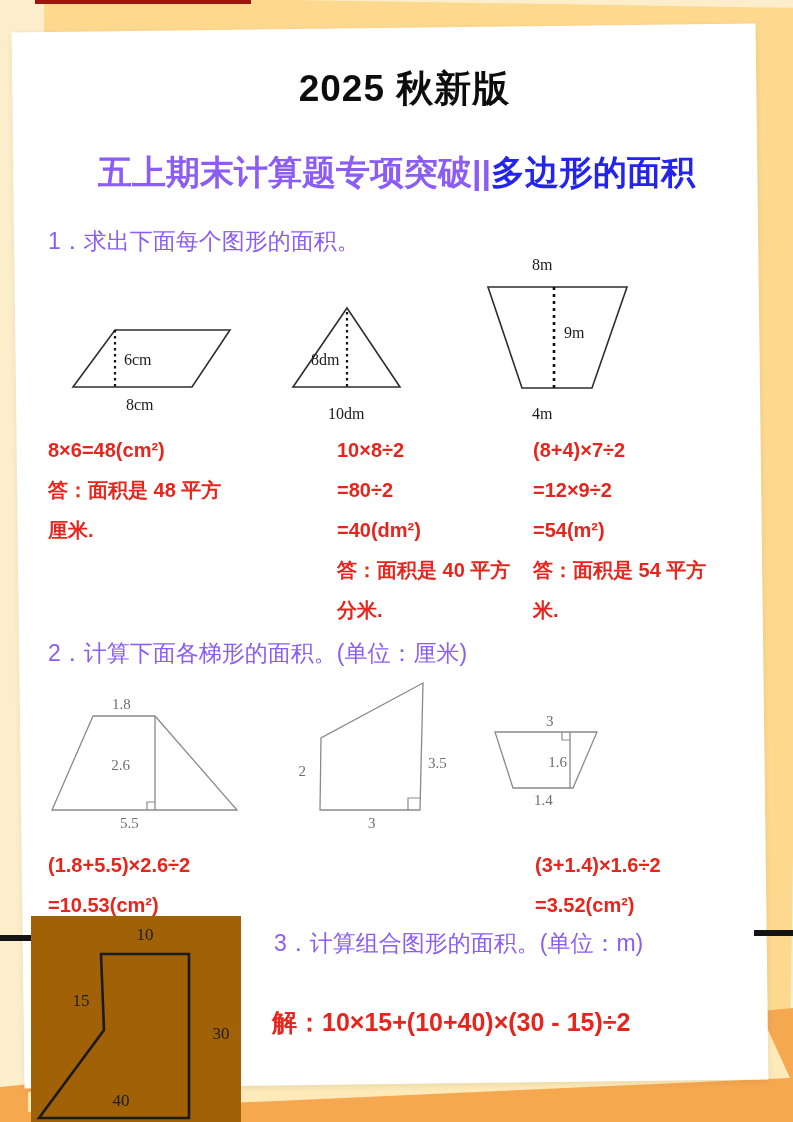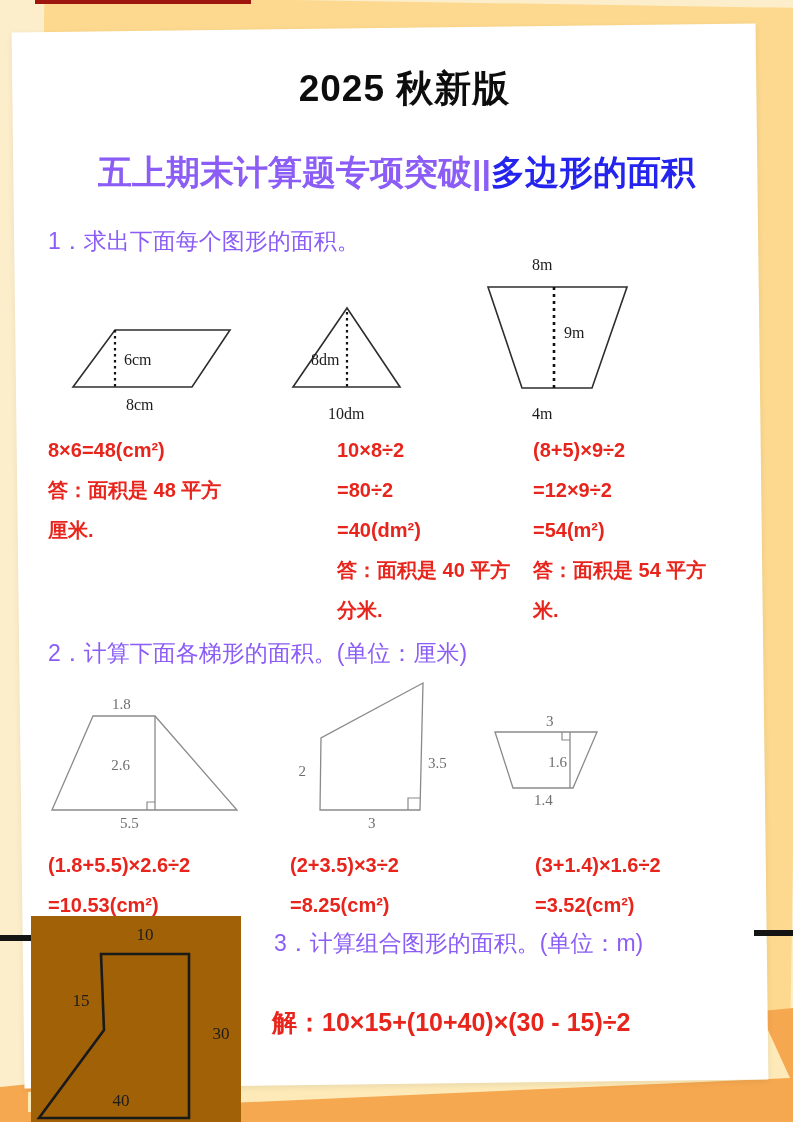--- a/index.html
+++ b/index.html
@@ -97,21 +97,21 @@
     <div class="red-line">厘米.</div>
   </div>
   <div class="ans-col q1-col2">
     <div class="red-line">10×8÷2</div>
     <div class="red-line">=80÷2</div>
     <div class="red-line">=40(dm²)</div>
     <div class="red-line">答：面积是 40 平方</div>
     <div class="red-line">分米.</div>
   </div>
   <div class="ans-col q1-col3">
-    <div class="red-line">(8+5)×9÷2</div>
+    <div class="red-line">(8+4)×7÷2</div>
     <div class="red-line">=12×9÷2</div>
     <div class="red-line">=54(m²)</div>
     <div class="red-line">答：面积是 54 平方</div>
     <div class="red-line">米.</div>
   </div>
 
   <div class="q-heading q2-heading">2．计算下面各梯形的面积。(单位：厘米)</div>
 
   <svg class="fig-q2" width="710" height="152" viewBox="0 0 710 152">
 
@@ -133,24 +133,20 @@
     <path d="M522,52 L522,60 L530,60" fill="none" stroke="#8a8a8a" stroke-width="1.2"></path>
     <text class="q2-label" x="506" y="46">3</text>
     <text class="q2-label" x="527" y="87" text-anchor="end">1.6</text>
     <text class="q2-label" x="494" y="125">1.4</text>
   </svg>
 
   <div class="ans-col q2-col1">
     <div class="red-line">(1.8+5.5)×2.6÷2</div>
     <div class="red-line">=10.53(cm²)</div>
   </div>
-  <div class="ans-col q2-col2">
-    <div class="red-line">(2+3.5)×3÷2</div>
-    <div class="red-line">=8.25(cm²)</div>
-  </div>
   <div class="ans-col q2-col3">
     <div class="red-line">(3+1.4)×1.6÷2</div>
     <div class="red-line">=3.52(cm²)</div>
   </div>
 
   <div class="fig-q3-panel">
     <svg width="210" height="206" viewBox="0 0 210 206">
       <polygon points="70,38 158,38 158,202 8,202 73,114" fill="none" stroke="#1a1a1a" stroke-width="2.6"></polygon>
       <text class="q3-label" x="114" y="24" text-anchor="middle">10</text>
       <text class="q3-label" x="50" y="90" text-anchor="middle">15</text>

